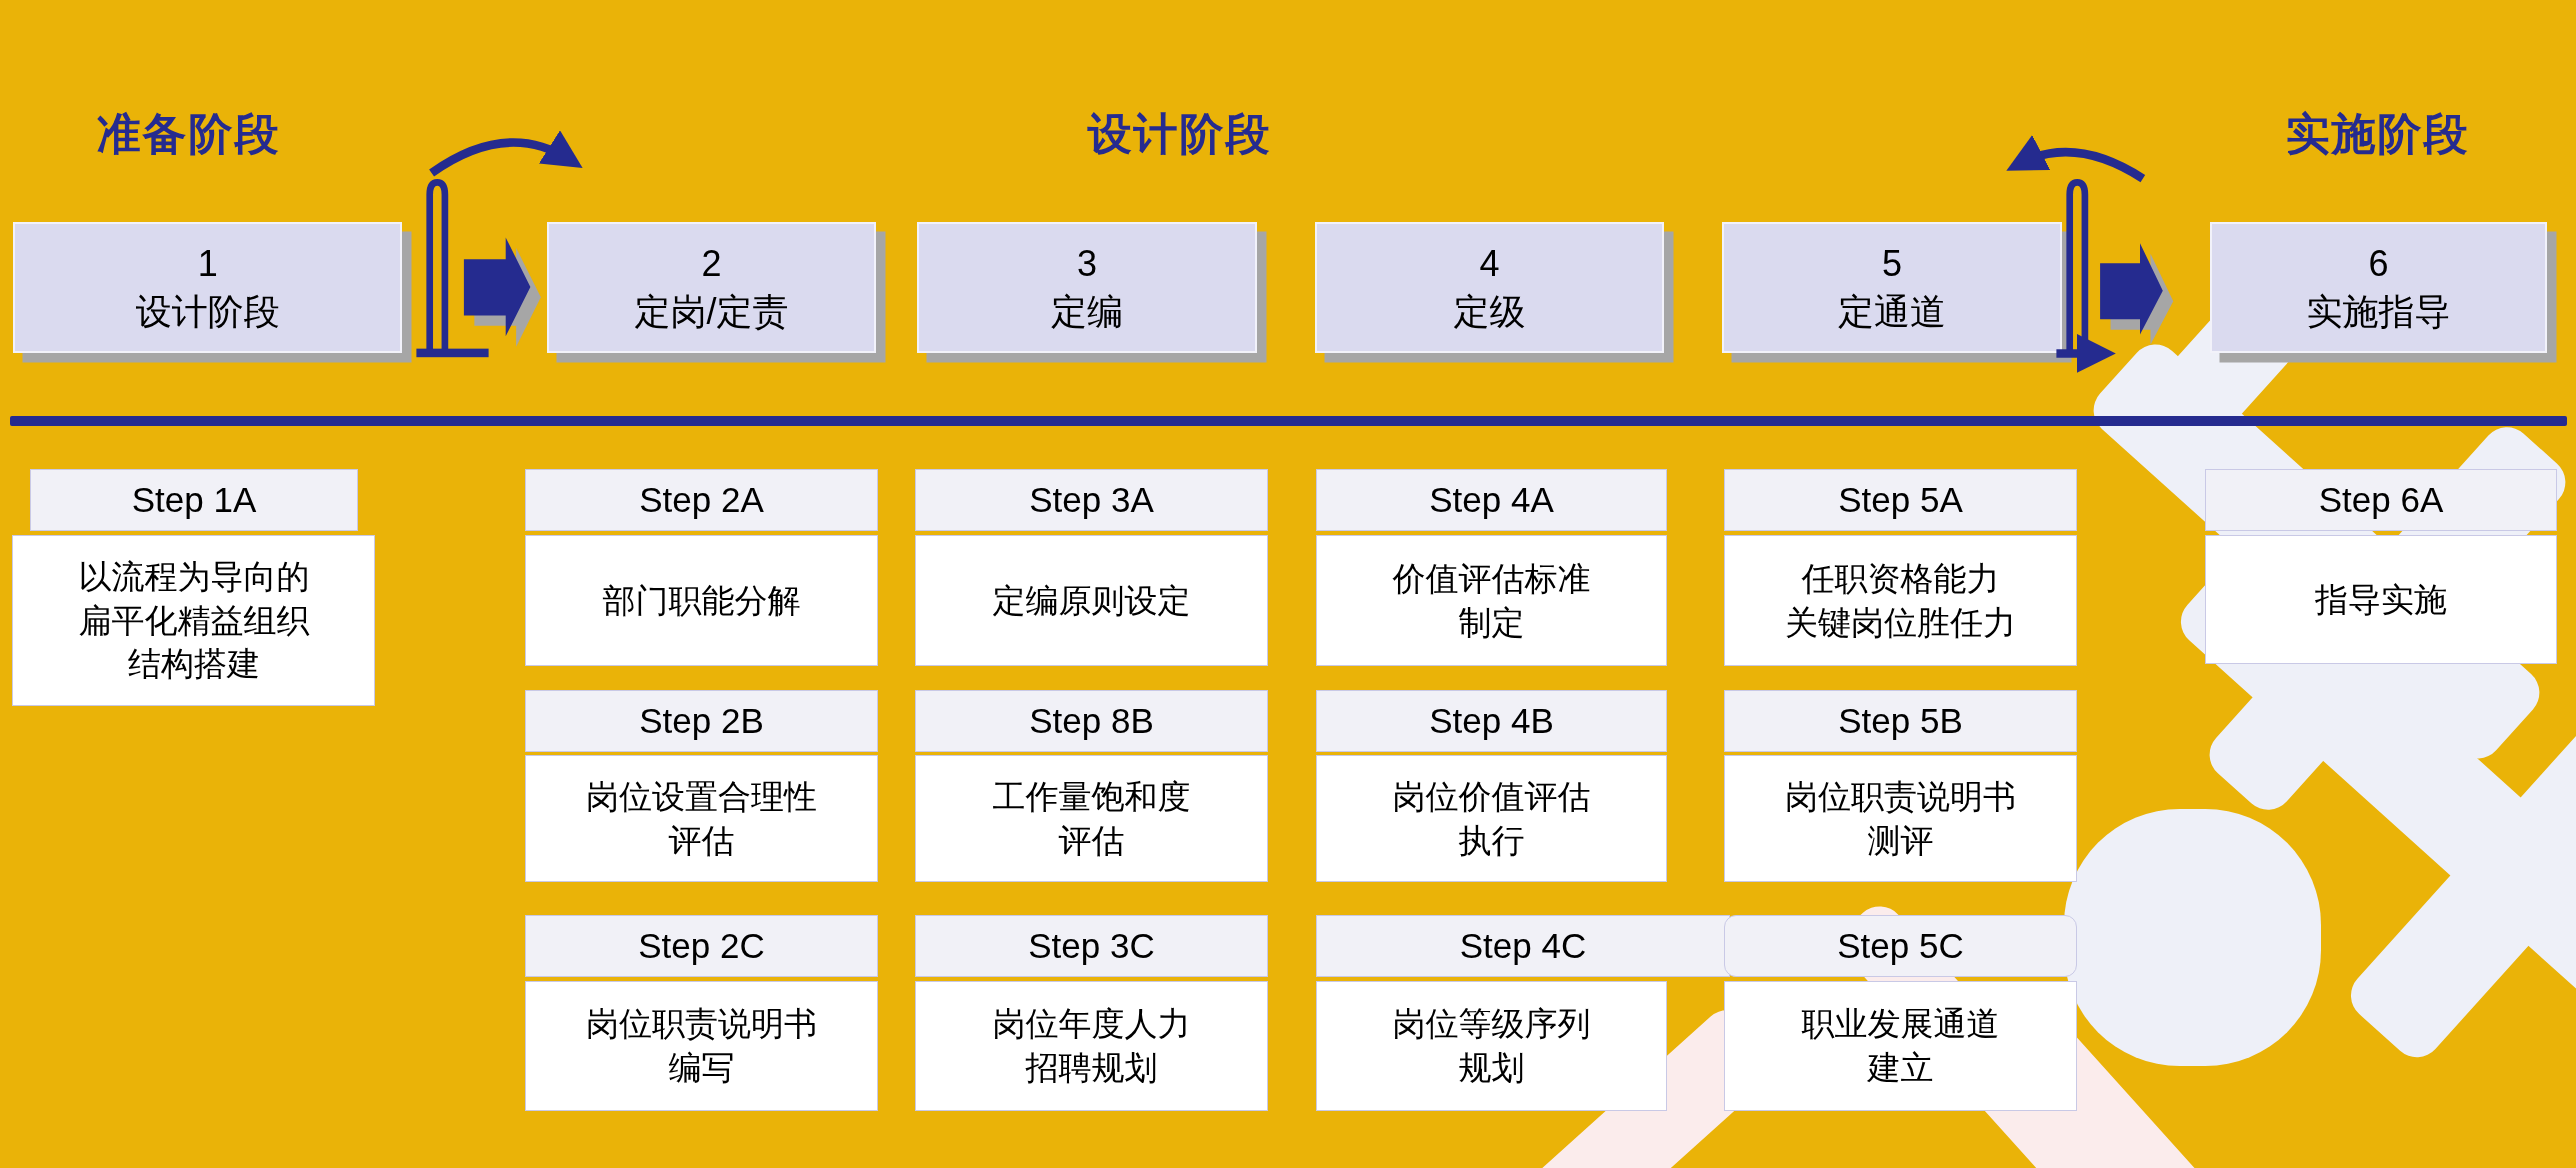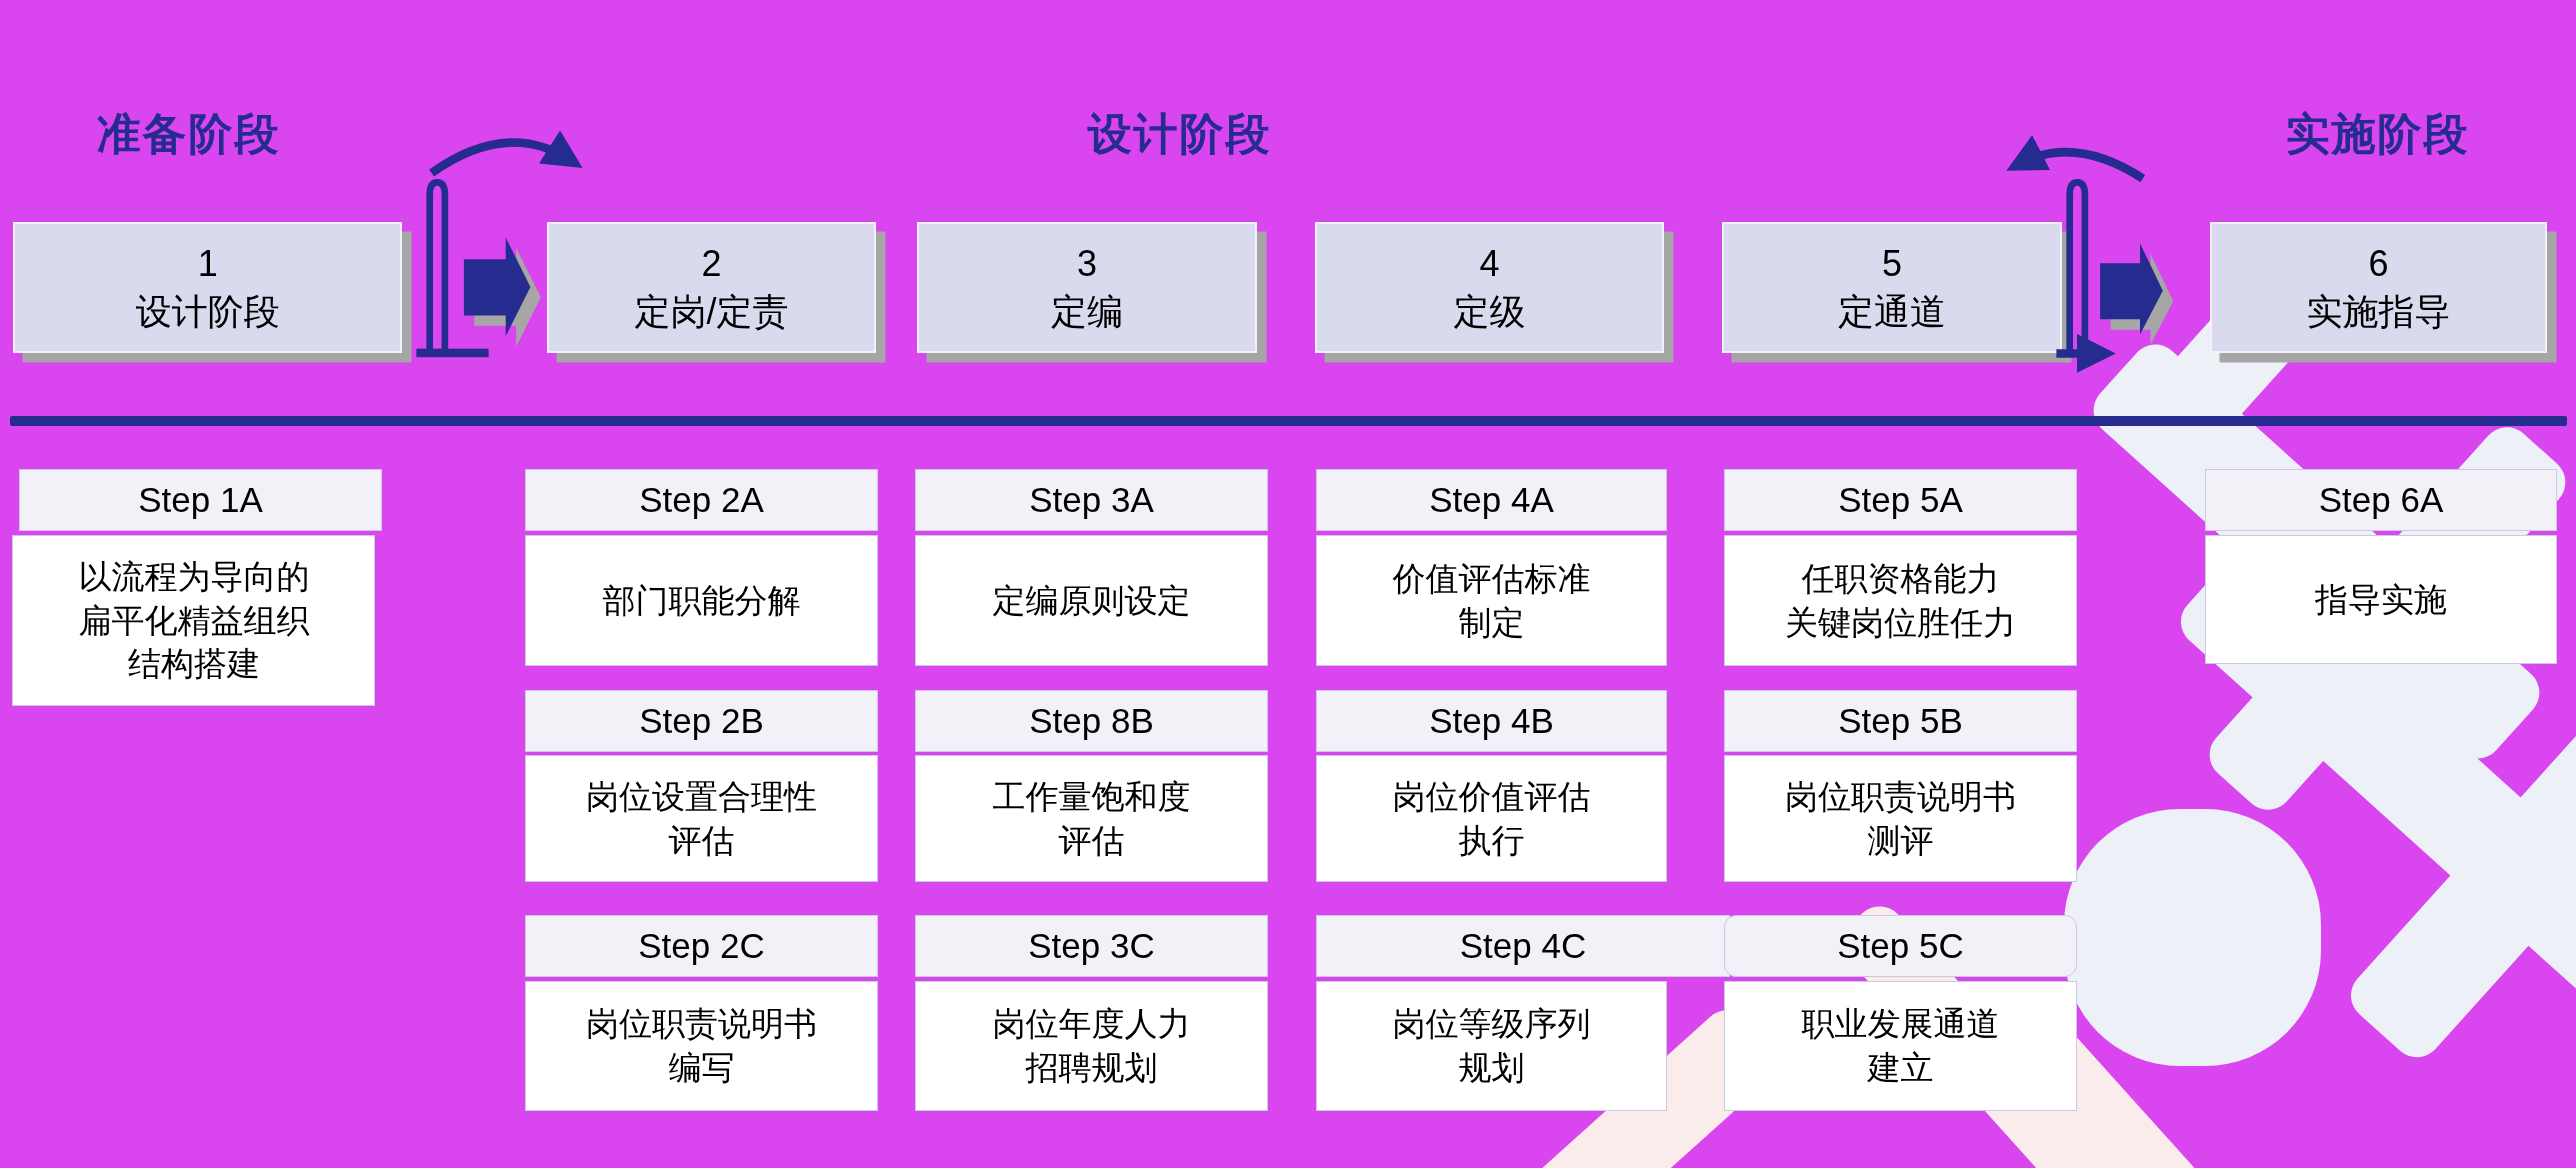--- a/index.html
+++ b/index.html
@@ -1,17 +1,17 @@
 <!DOCTYPE html>
 <html style="font-size:15px"><head>
 <meta charset="utf-8">
 <style>
   html,body{margin:0;padding:0;background:#ffffff;}
   .canvas{
-    position:relative;width:2576px;height:1168px;background:#d946ef;overflow:hidden;
+    position:relative;width:2576px;height:1168px;background:#eab308;overflow:hidden;
     font-family:"Liberation Sans","DejaVu Sans",sans-serif;color:#000;
   }
   
   .wm{position:absolute;inset:0;z-index:0;}
   .wm i{position:absolute;display:block;border-radius:25px;}
   .wm .lav{background:#eef0f8;}
   .wm .pnk{background:#fbecec;}
   
   .phase-title{
     position:absolute;top:103px;height:63px;z-index:2;
@@ -111,21 +111,21 @@
     </defs>
     <path d="M 163,68 Q 92,22 34,52" fill="none" stroke="#252b8f" stroke-width="9" marker-end="url(#ahL)"></path>
     <path d="M 86,253 V 85 Q 86,72 94,72 Q 102,72 102,85 V 250" fill="none" stroke="#252b8f" stroke-width="7"></path>
     <path d="M 72,252 H 118" fill="none" stroke="#252b8f" stroke-width="9" marker-end="url(#ahL)"></path>
     <polygon points="129,168 171,168 171,147 195,197 171,243 171,227 129,227" fill="#a6a6a6"></polygon>
     <polygon points="118,157 160,157 160,136 184,186 160,232 160,216 118,216" fill="#252b8f"></polygon>
   </svg>
 
   <div class="rule"></div>
 
-  <div class="step-header" style="left:19px;top:469px;width:363px;">Step 1A</div>
+  <div class="step-header" style="left:30px;top:469px;width:328px;">Step 1A</div>
   <div class="step-body" style="left:12.4px;top:535px;width:363px;height:171px;">以流程为导向的
 扁平化精益组织
 结构搭建</div>
 
   <div class="step-header" style="left:525px;top:469px;width:353px;">Step 2A</div>
   <div class="step-body" style="left:525px;top:535px;width:353px;height:131px;">部门职能分解</div>
   <div class="step-header" style="left:525px;top:690px;width:353px;">Step 2B</div>
   <div class="step-body" style="left:525px;top:755px;width:353px;height:127px;">岗位设置合理性
 评估</div>
   <div class="step-header" style="left:525px;top:915px;width:353px;">Step 2C</div>

